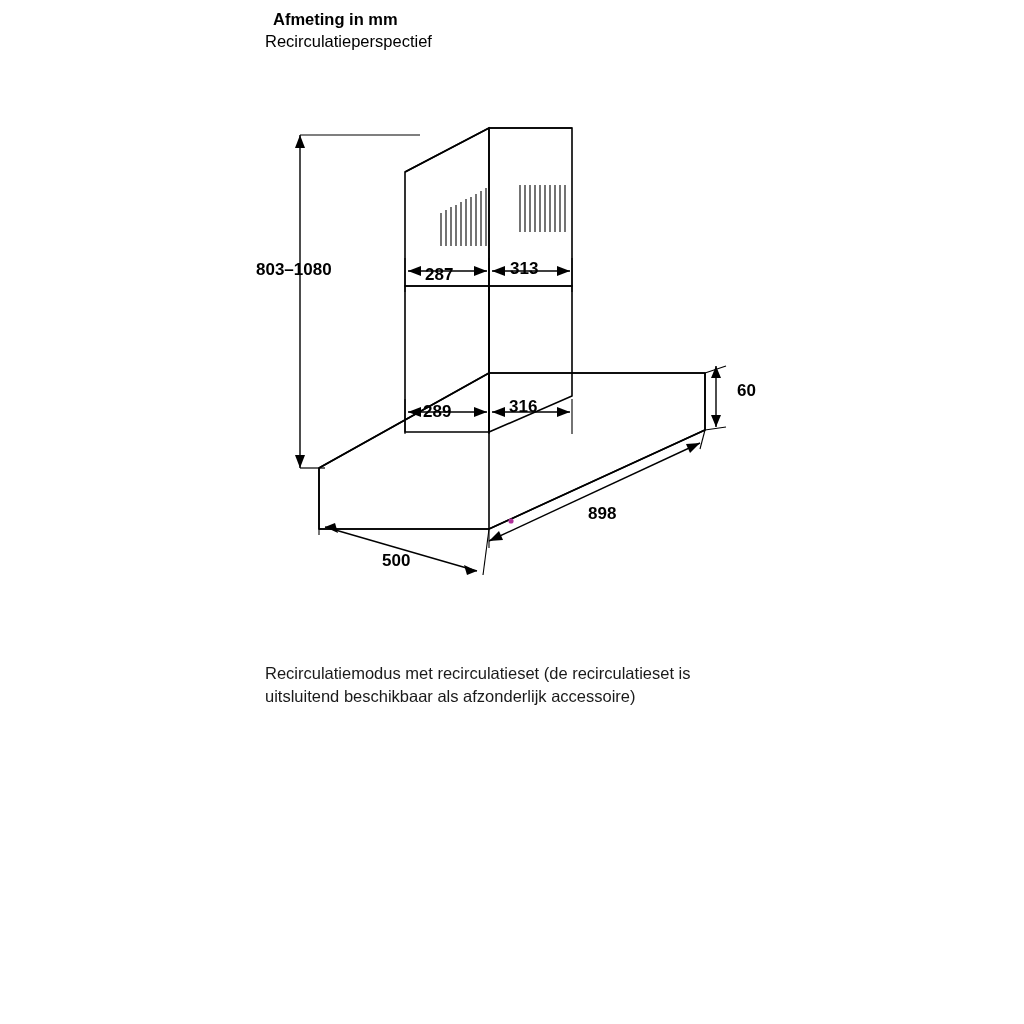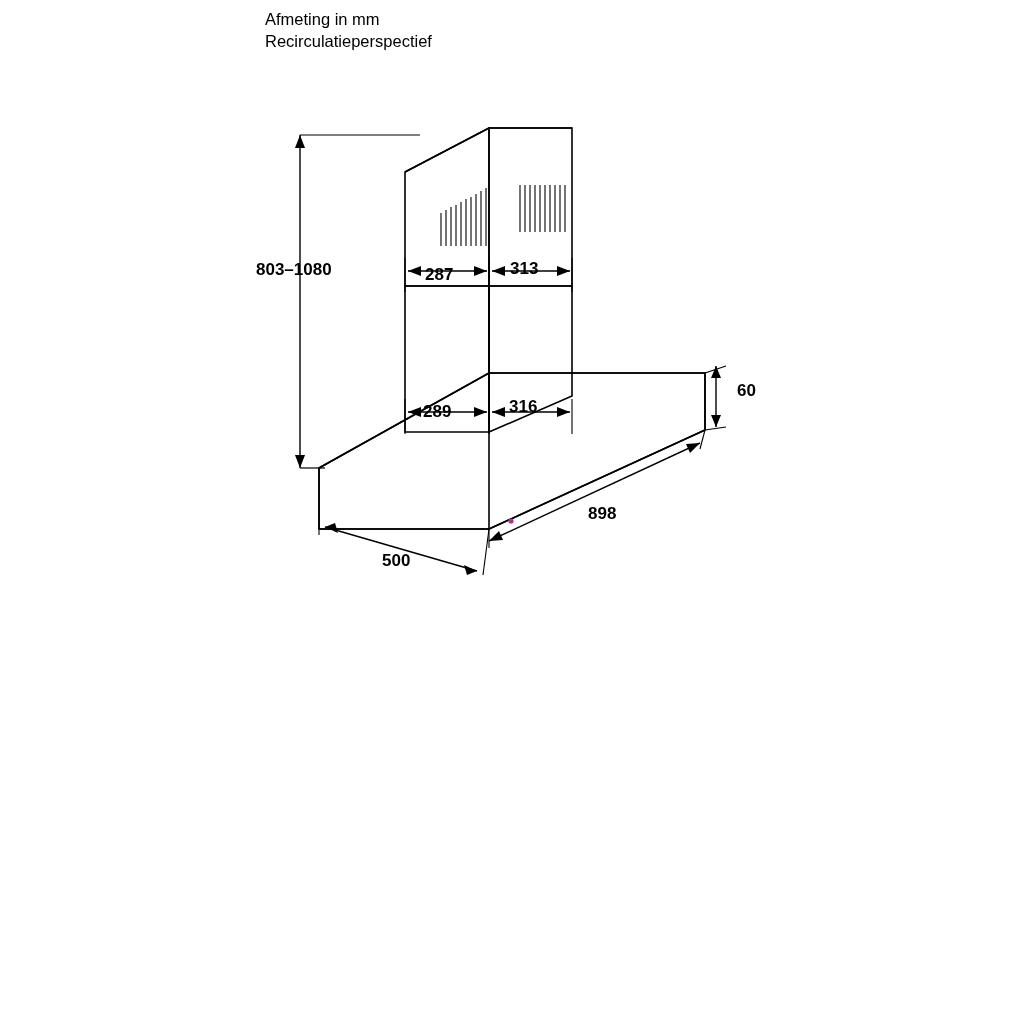--- a/index.html
+++ b/index.html
@@ -22,21 +22,22 @@
   }
   .heading {
     position: absolute;
     left: 265px;
     top: 8px;
     font-size: 16.5px;
     line-height: 22px;
     color: #000;
   }
   .heading .line1 {
-    font-weight: 400;
+    font-weight: 700;
+    margin-left: 8px;
   }
   .heading .line2 {
     font-weight: 400;
   }
   .drawing {
     position: absolute;
     left: 0;
     top: 0;
   }
   .caption {
@@ -165,14 +166,15 @@
     <text x="256" y="275">803–1080</text>
     <text x="425" y="280">287</text>
     <text x="510" y="274">313</text>
     <text x="423" y="417">289</text>
     <text x="509" y="412">316</text>
     <text x="737" y="396">60</text>
     <text x="588" y="519">898</text>
     <text x="382" y="566">500</text>
   </svg>
 
+  <div class="caption">Recirculatiemodus met recirculatieset (de recirculatieset is uitsluitend beschikbaar als afzonderlijk accessoire)</div>
 
 </div>
 
 </body></html>

